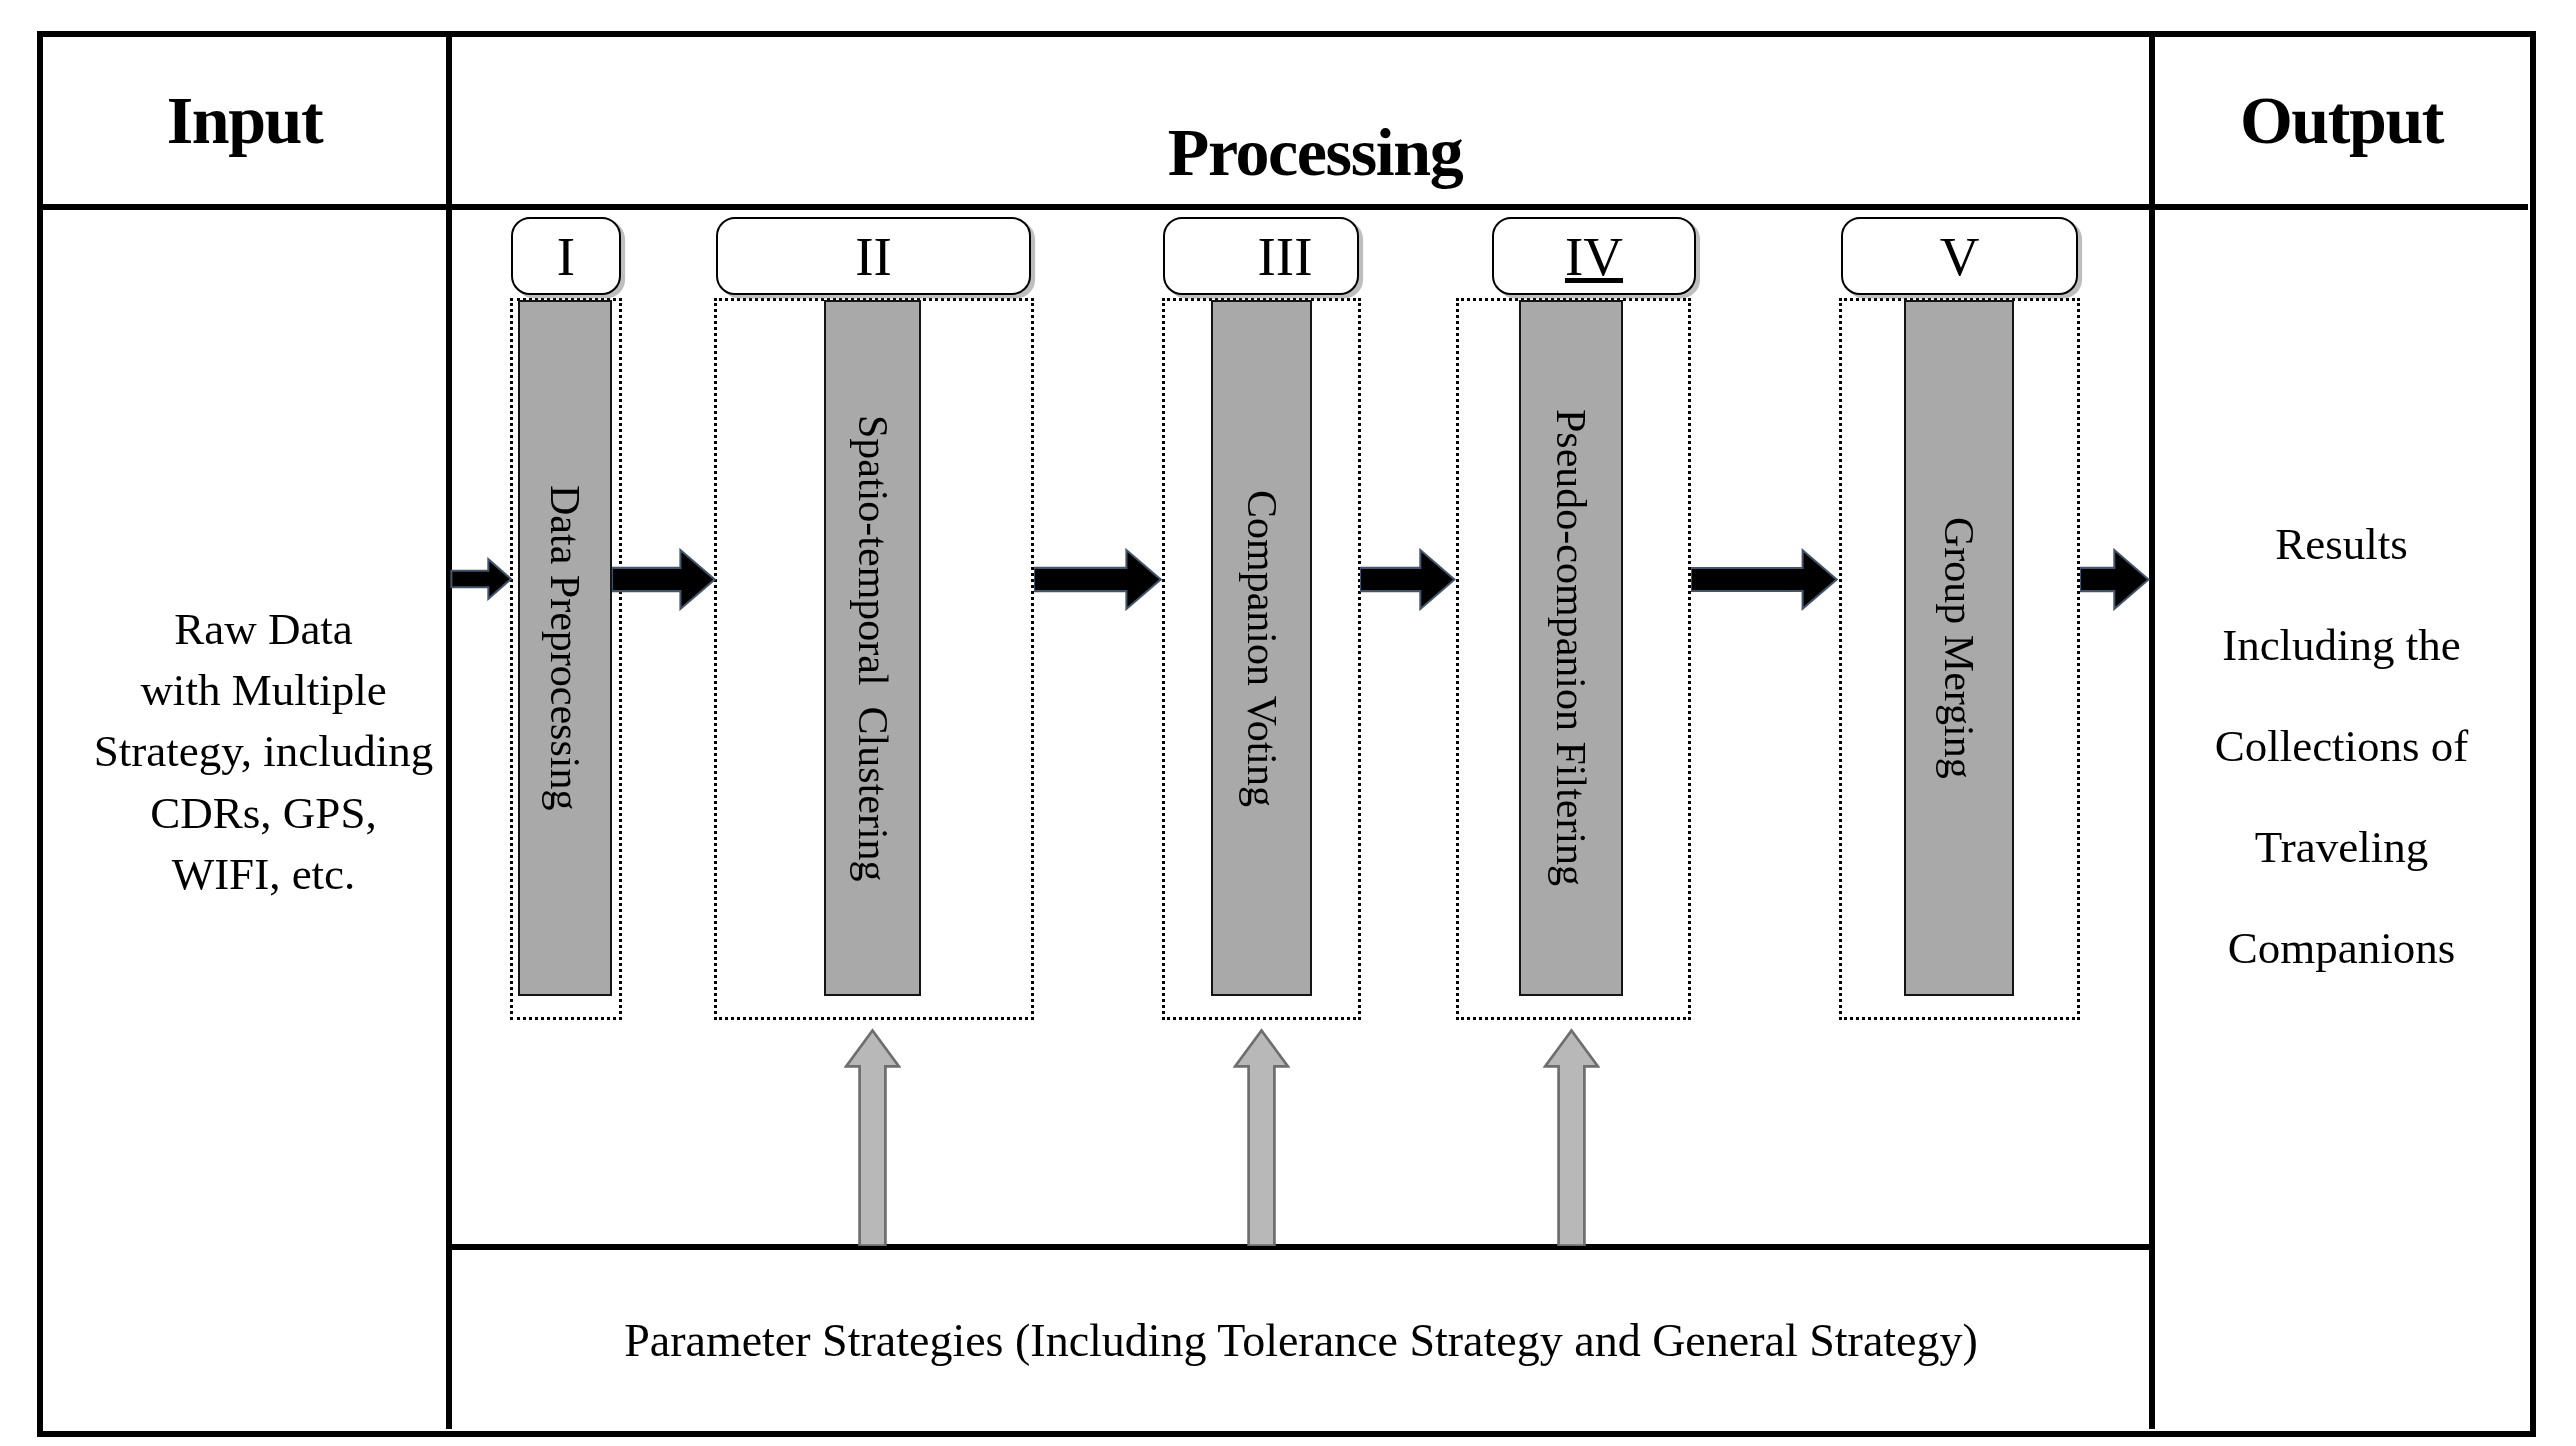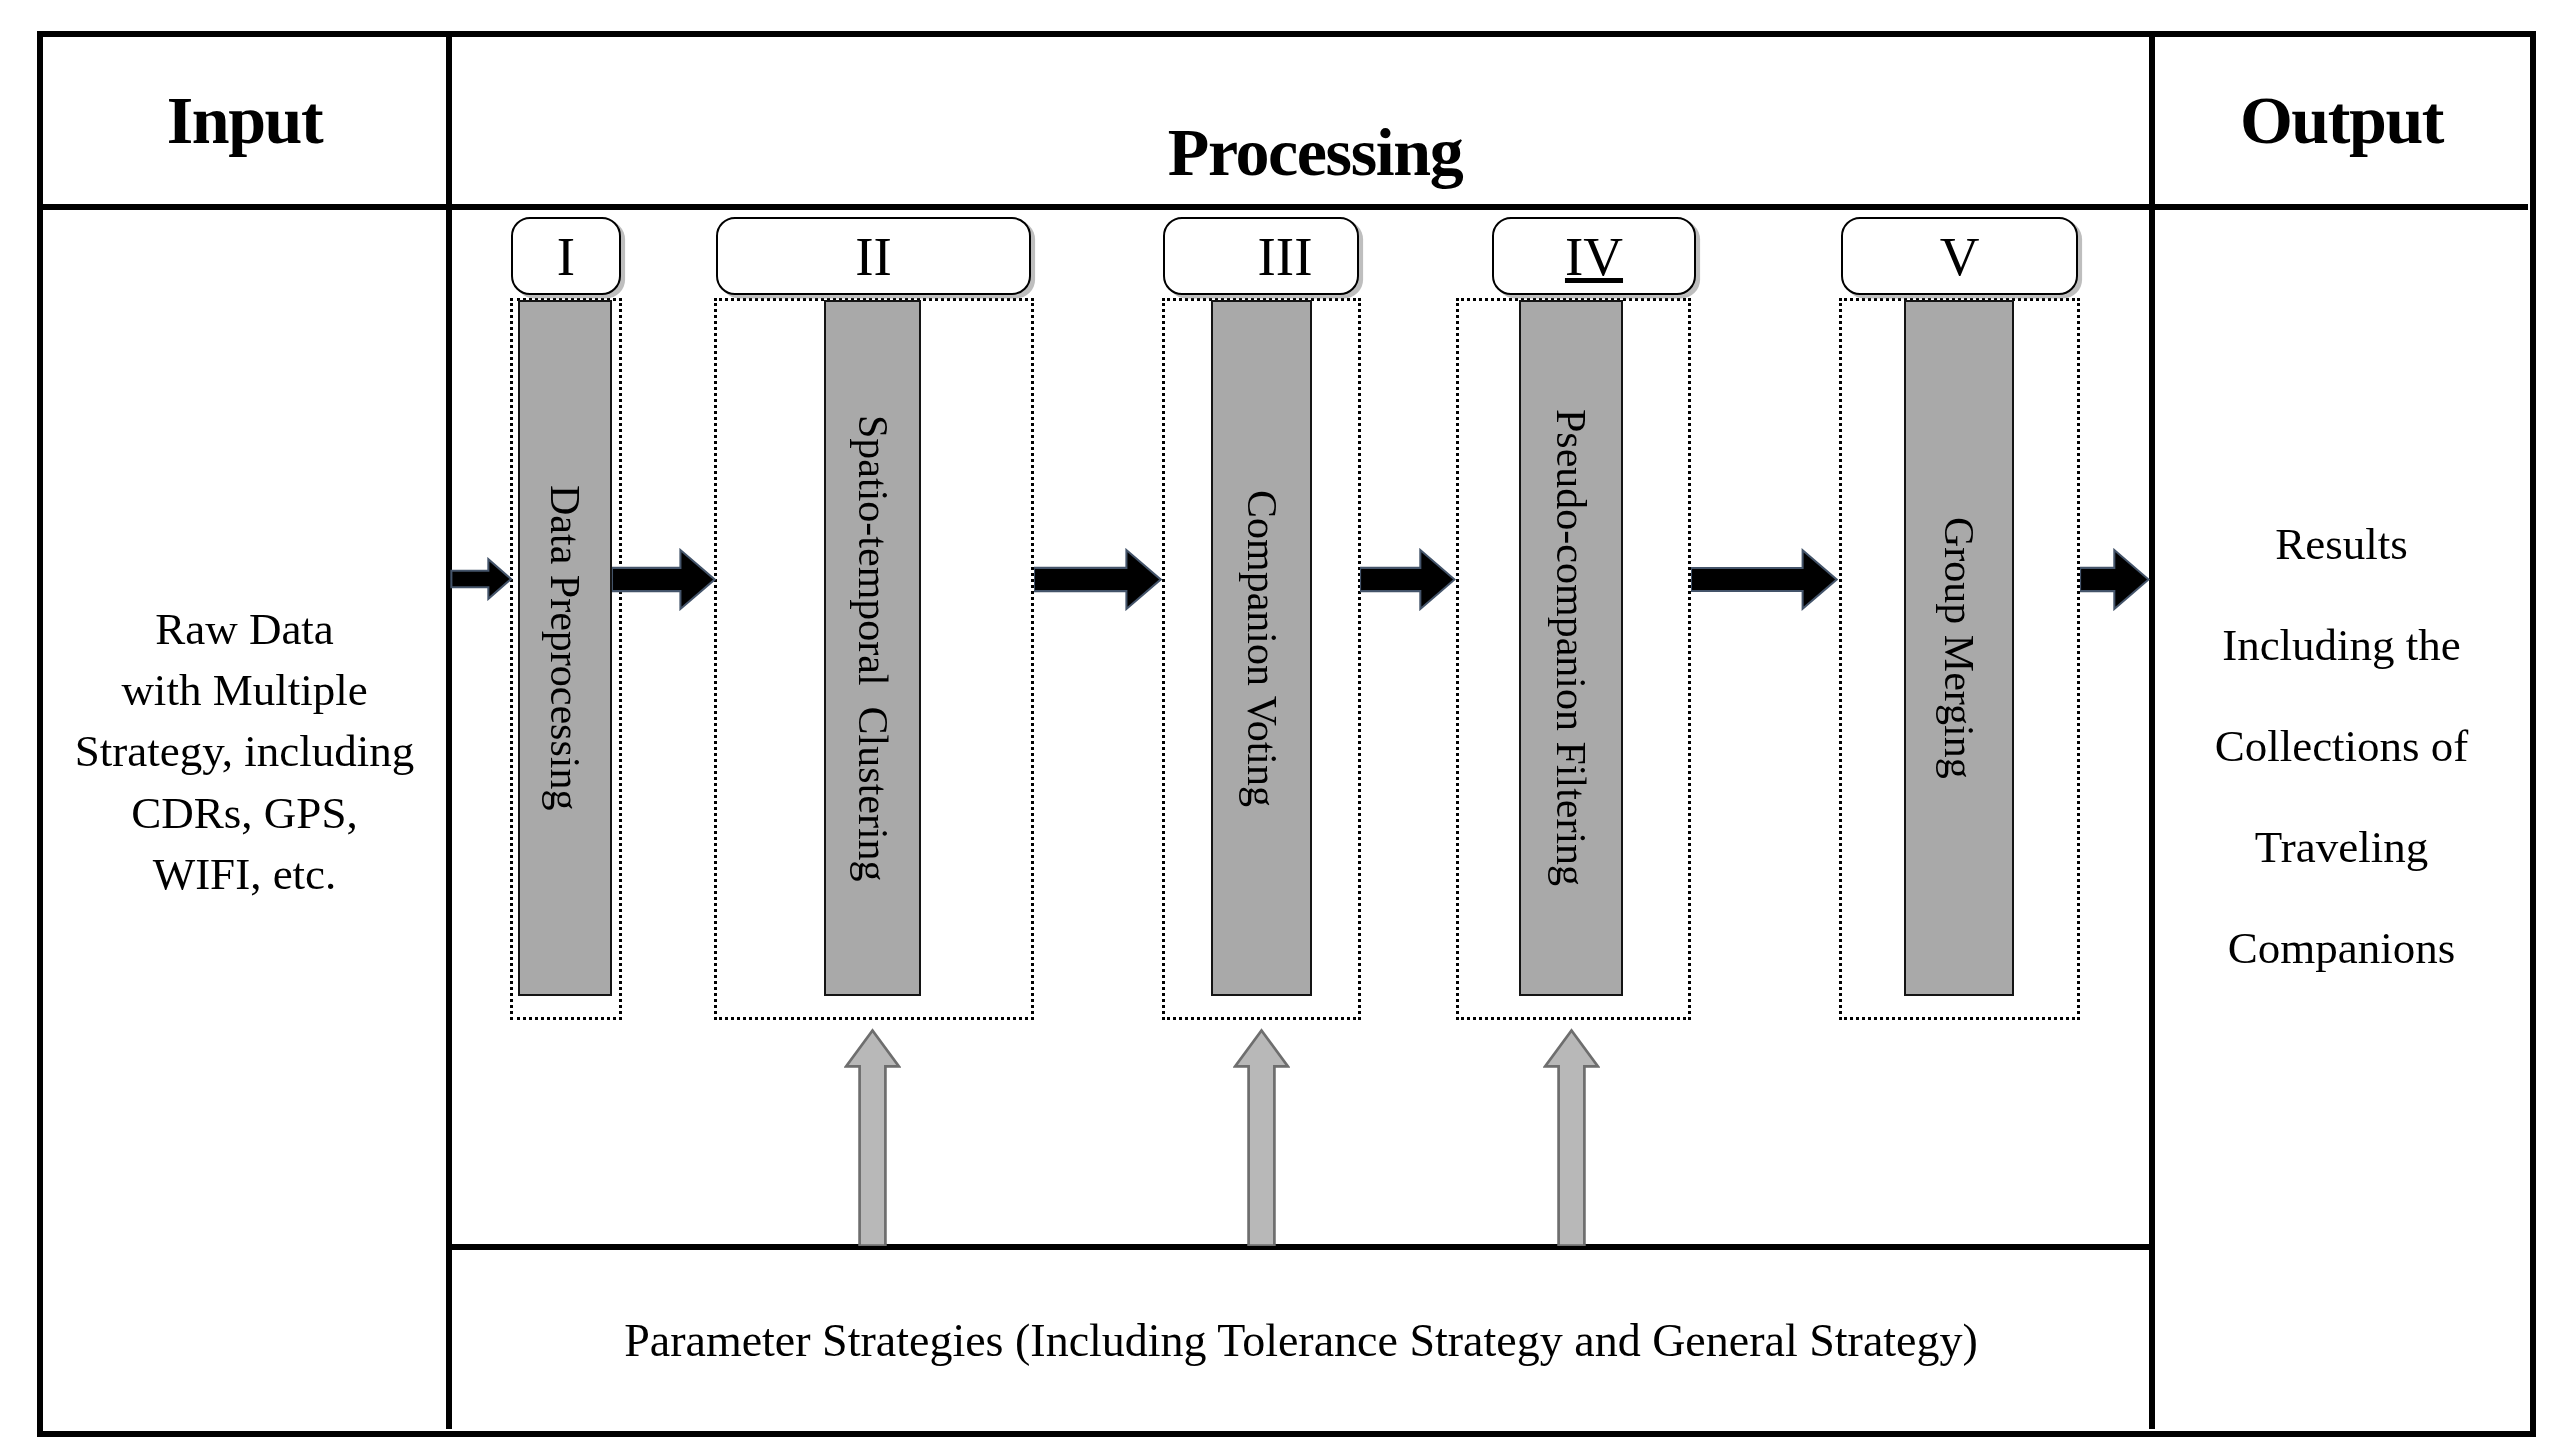--- a/index.html
+++ b/index.html
@@ -21,21 +21,21 @@
   .hcell{position:absolute;top:0;height:167px;display:flex;align-items:center;justify-content:center;}
   .hcell .hlabel{font-size:68px;font-weight:bold;letter-spacing:-1.4px;}
   .hc-input{left:0;width:403px;}
   .hc-proc{left:423px;width:1698px;margin-top:32px;}
   .hc-out{left:2112px;width:373px;}
 
   .side-text{
     position:absolute;display:flex;flex-direction:column;align-items:center;justify-content:center;
     text-align:center;font-size:45px;line-height:1.36;
   }
-  .in-text{left:0;top:173px;width:403px;height:1084px;}
+  .in-text{left:0;top:173px;width:403px;height:1084px;padding-left:19px;}
   .out-text{left:2112px;top:173px;width:373px;height:1073px;gap:40px;}
   .side-text span{display:block;}
 
   .tab{
     position:absolute;top:180px;height:78px;background:#fff;
     border:2.7px solid #000;border-radius:19px;box-sizing:border-box;
     display:flex;align-items:center;justify-content:center;z-index:3;
     box-shadow:4.1px 3.4px 0 rgba(110,110,110,0.45);
     font-size:55px;
   }

